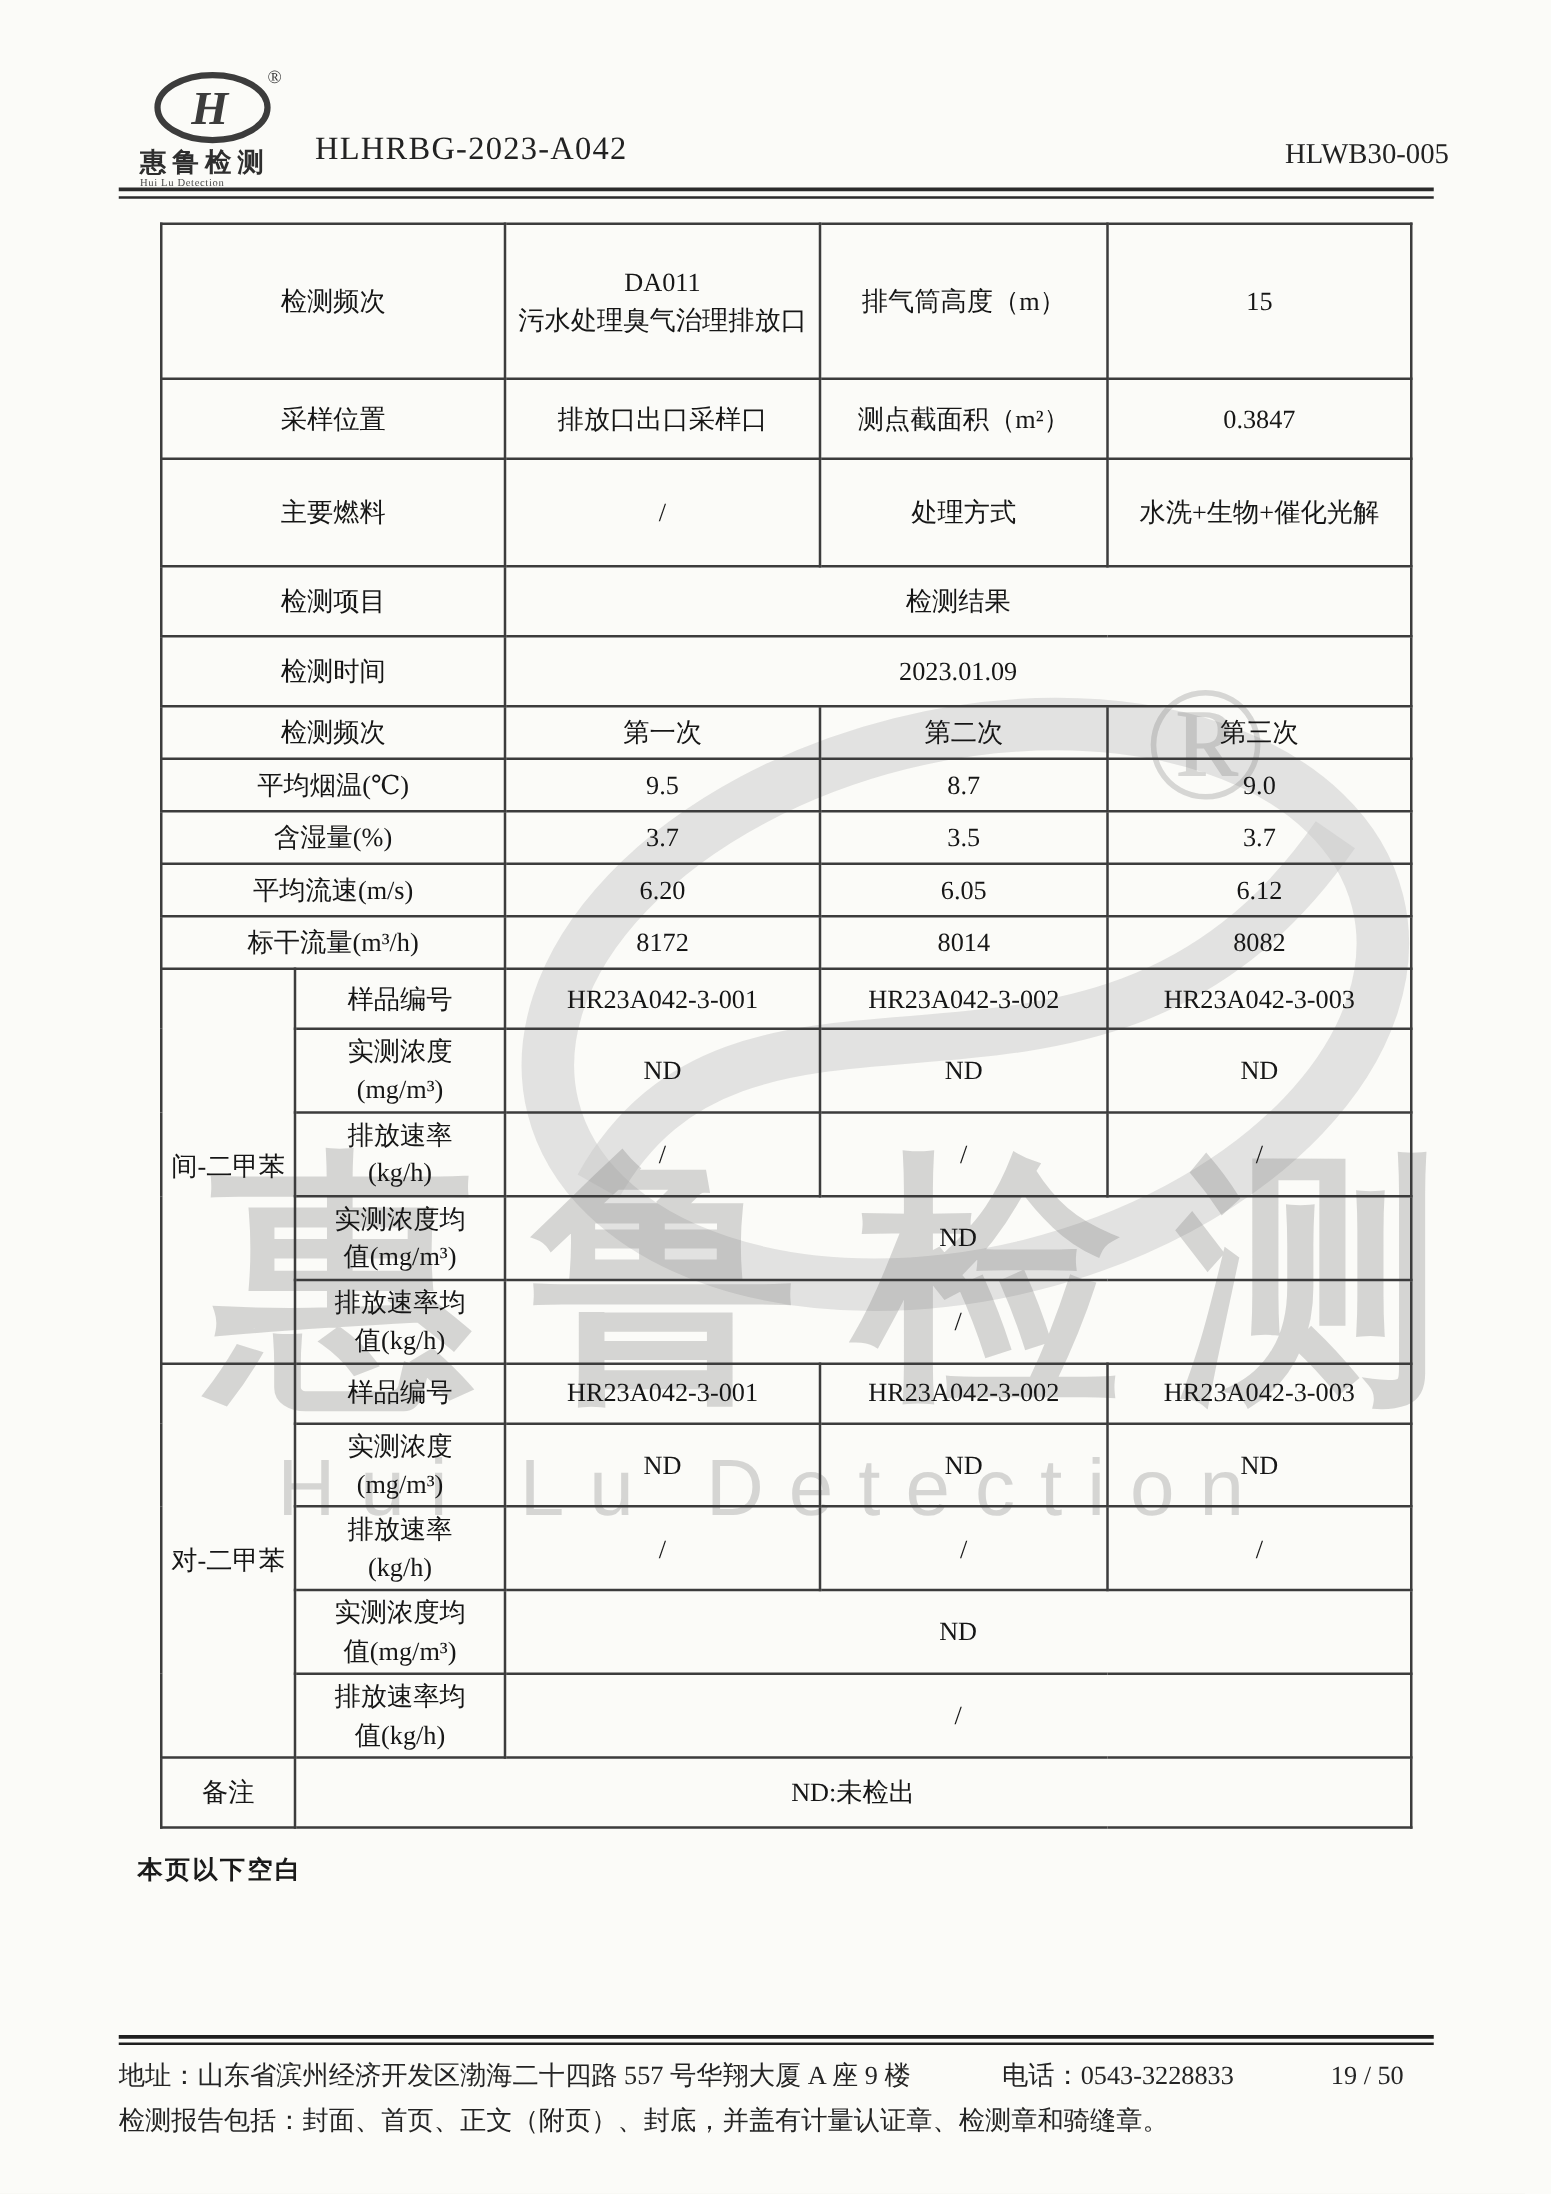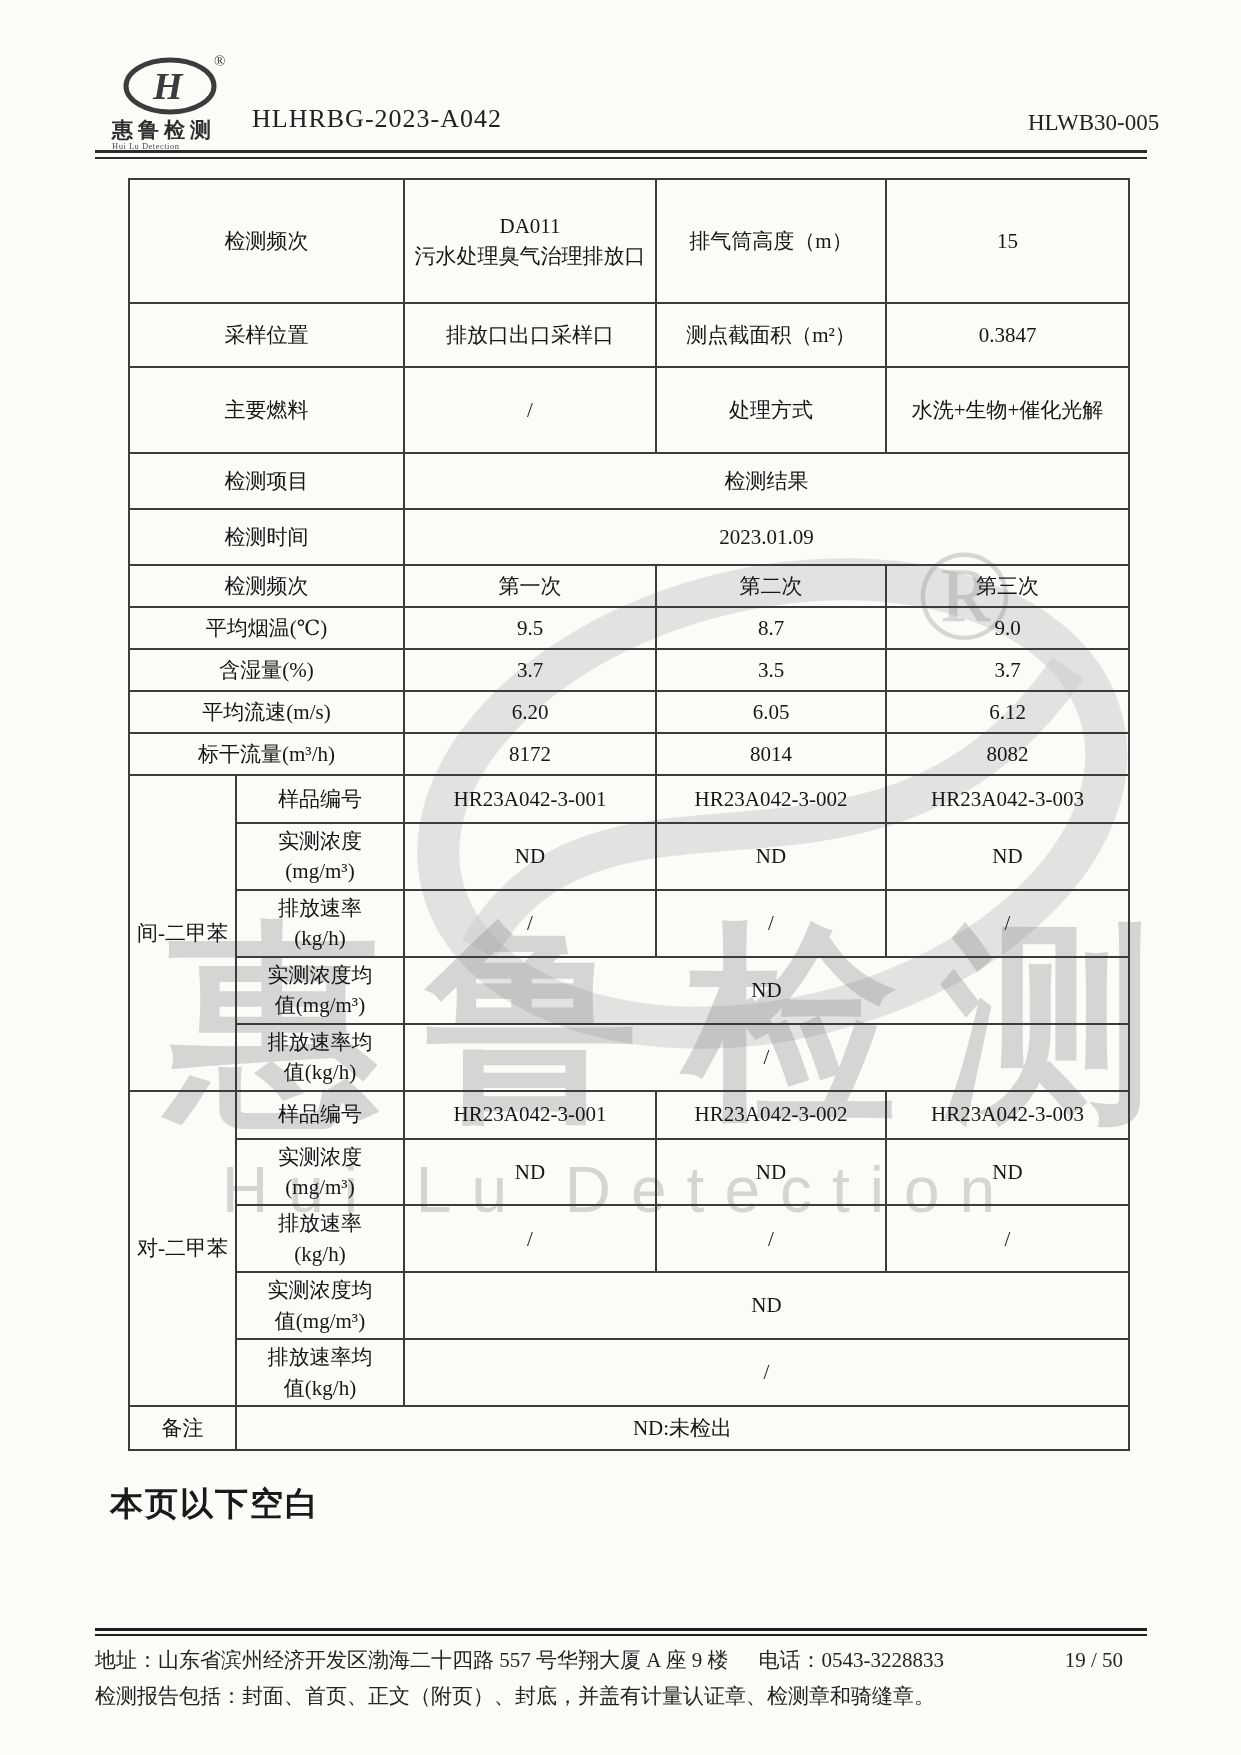--- a/index.html
+++ b/index.html
@@ -28,28 +28,28 @@
          font-family:"Liberation Sans",sans-serif;white-space:nowrap;line-height:1;}
 
   
   .tbl-wrap{position:absolute;left:128px;top:178px;z-index:1;}
   table{border-collapse:collapse;table-layout:fixed;width:1000px;background:transparent;}
   td{border:2px solid #3c3c3c;text-align:center;vertical-align:middle;
      font-size:21px;line-height:1.45;padding:2px 5px;color:#161616;background:transparent;}
   .ml{white-space:pre-line;}
   .tight{padding:2px 16px;}
   .h124{height:124px}.h86{height:86px}.h64{height:64px}.h56{height:56px}
-  .h52{height:44px}.h50{height:42px}.h48{height:48px}
-
-  
-  .blank-note{position:absolute;left:110px;top:1482px;font-size:33px;font-weight:700;
+  .h52{height:56px}.h50{height:42px}.h48{height:48px}
+
+  
+  .blank-note{position:absolute;left:110px;top:1482px;font-size:20px;font-weight:700;
               letter-spacing:2px;color:#1a1a1a;z-index:1;}
   .ftr{position:absolute;left:95px;top:1628px;width:1052px;z-index:2;font-size:21px;color:#242424;}
   .ftr-rule{height:3px;border-top:3px solid #1f1f1f;border-bottom:2px solid #1f1f1f;margin-bottom:10px;}
-  .ftr-line1{display:flex;align-items:baseline;}
+  .ftr-line1{display:flex;align-items:baseline;gap:43px;}
   .ftr-phone{margin-left:30px;}
   .ftr-page{margin-left:auto;margin-right:24px;}
   .ftr-line2{margin-top:8px;}
 </style>
 </head>
 <body>
 
 <div class="page">
 
   <svg class="wm" style="left:370px;top:505px;" width="790" height="580" viewBox="0 0 790 580">

